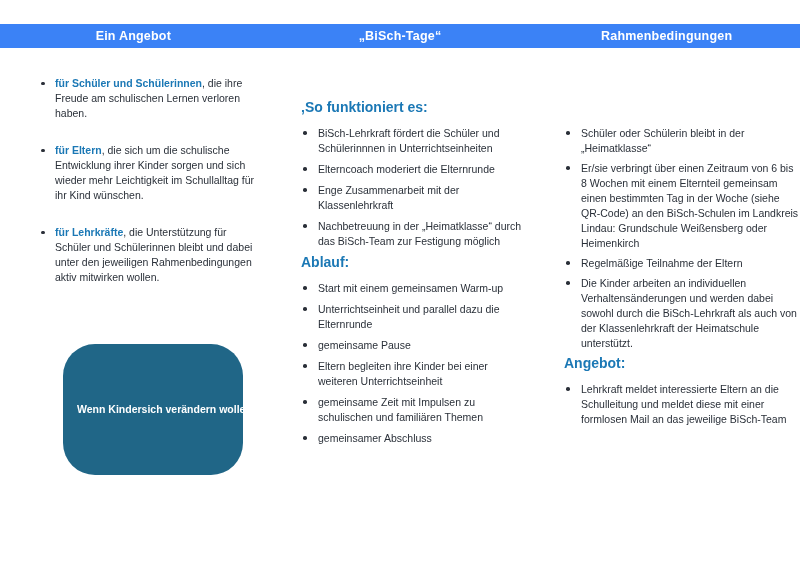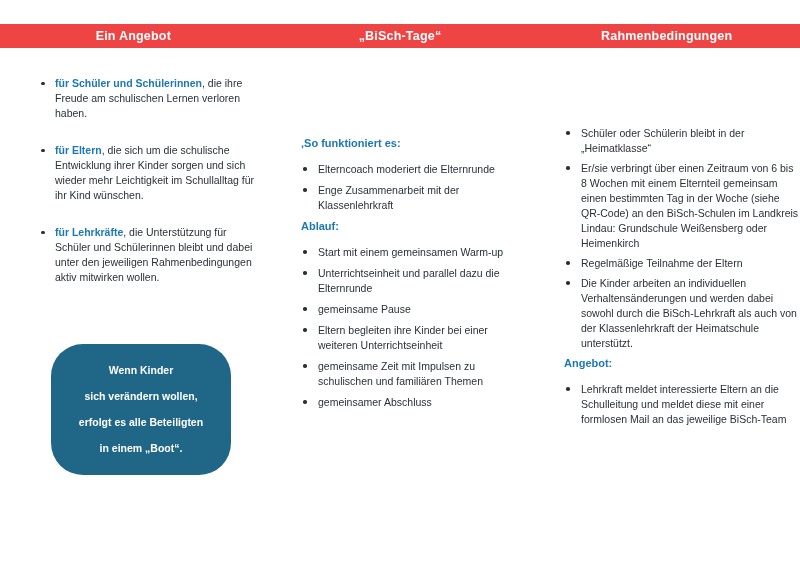--- a/index.html
+++ b/index.html
@@ -3,21 +3,21 @@
 <meta charset="utf-8">
 <style>
   html,body { margin:0; padding:0; background:#ffffff; }
   .page {
     position:relative; width:800px; height:566px; background:#ffffff;
     font-family:"Liberation Sans", sans-serif; color:#2a3039; overflow:hidden;
   }
   
   .bar {
     position:absolute; top:24px; left:0; width:800px; height:24px;
-    background:#ef4444; display:flex;
+    background:#3b82f6; display:flex;
   }
   .bar-cell {
     flex:1; display:flex; align-items:center; justify-content:center;
     color:#ffffff; font-weight:700; font-size:12.5px; letter-spacing:.2px;
   }
   
   .cols { position:absolute; top:48px; left:8px; width:800px; display:flex; align-items:center; }
   .col { box-sizing:border-box; font-size:10.5px; line-height:15px; }
   .col1 { width:267px; padding:28px 10px 0 31px; }
   .col2 { width:267px; padding:28px 14px 0 26px; }
@@ -27,31 +27,31 @@
   .bullets li { position:relative; padding-left:17px; margin-bottom:6px; }
   .bullets li::before {
     content:""; position:absolute; left:2px; top:5.5px;
     width:3.5px; height:3.5px; border-radius:50%; background:#2a2f38;
   }
   .col1 .bullets li { padding-left:16px; margin-bottom:22px; }
   .col3 .bullets li { margin-bottom:5px; }
 
   .lead { font-weight:700; color:#1b78b5; }
   h3.heading {
-    color:#1b78b5; font-size:11px; font-weight:700;
+    color:#1b78b5; font-size:14px; font-weight:700;
     margin:0 0 11px 0; line-height:15px;
   }
   .mt-ablauf { margin-top:28px; }
   .mt-aufnahme { margin-top:14px; margin-bottom:9px; }
 
   
   .callout {
-    margin:59px 0 0 12px; width:180px; height:131px; box-sizing:border-box;
+    margin:59px 0 0 24px; width:180px; height:131px; box-sizing:border-box;
     background:#206687; border-radius:32px; color:#ffffff;
-    display:flex; flex-direction:column; justify-content:space-evenly; align-items:center;
+    display:flex; justify-content:space-evenly; align-items:center;
     text-align:center; font-weight:700; font-size:10.5px; padding:8px 14px;
   }
   .callout-line { white-space:nowrap; }
 </style>
 </head>
 <body>
 
 <div class="page">
 
   <div class="bar">
@@ -78,22 +78,24 @@
         <div class="callout-line">Wenn Kinder</div>
         <div class="callout-line">sich verändern wollen,</div>
         <div class="callout-line">erfolgt es alle Beteiligten</div>
         <div class="callout-line">in einem „Boot“.</div>
       </div>
     </div>
 
     <div class="col col2">
       <h3 class="heading">‚So funktioniert es:</h3>
       <ul class="bullets">
+        <li>BiSch-Lehrkraft fördert die Schüler und Schülerinnnen in Unterrichtseinheiten</li>
         <li>Elterncoach moderiert die Elternrunde</li>
         <li>Enge Zusammenarbeit mit der Klassenlehrkraft</li>
+        <li>Nachbetreuung in der „Heimatklasse“ durch das BiSch-Team zur Festigung möglich</li>
       </ul>
       <h3 class="heading mt-ablauf">Ablauf:</h3>
       <ul class="bullets">
         <li>Start mit einem gemeinsamen Warm-up</li>
         <li>Unterrichtseinheit und parallel dazu die Elternrunde</li>
         <li>gemeinsame Pause</li>
         <li>Eltern begleiten ihre Kinder bei einer weiteren Unterrichtseinheit</li>
         <li>gemeinsame Zeit mit Impulsen zu schulischen und familiären Themen</li>
         <li>gemeinsamer Abschluss</li>
       </ul>

